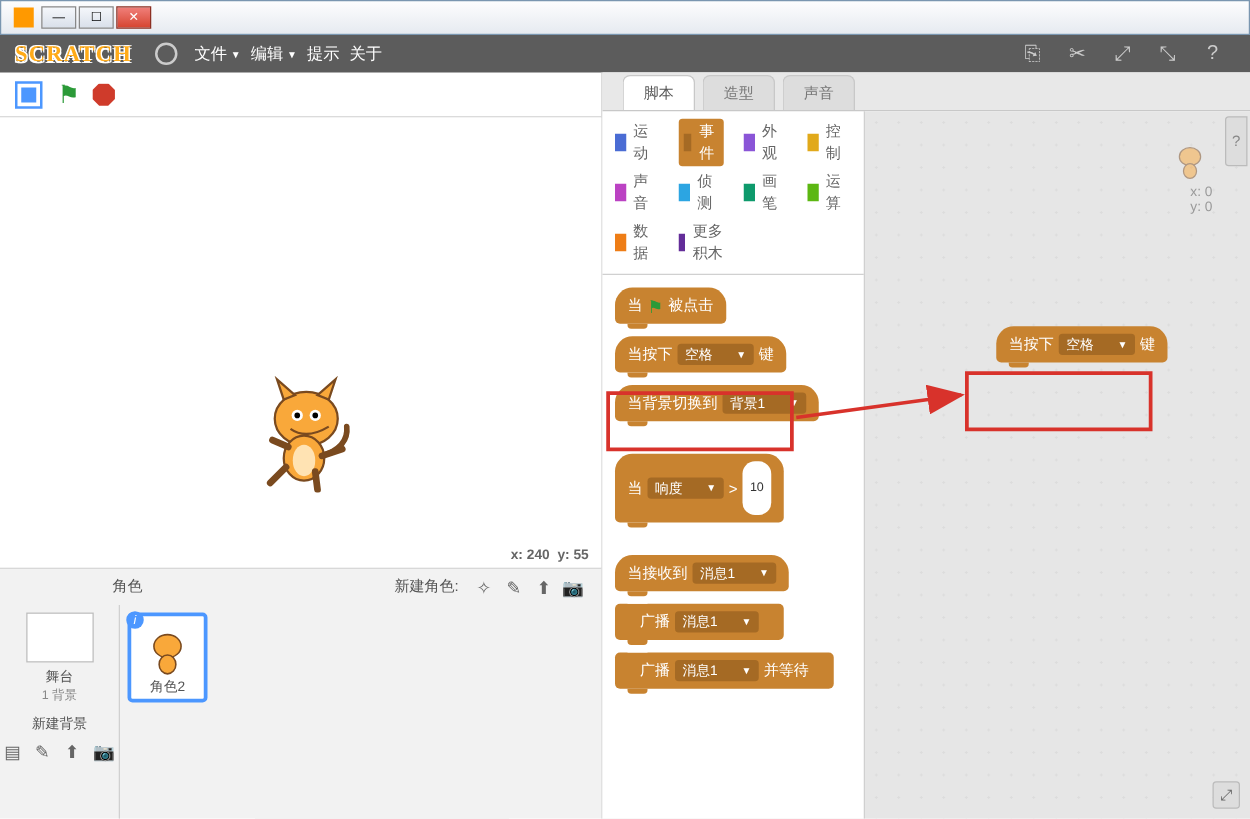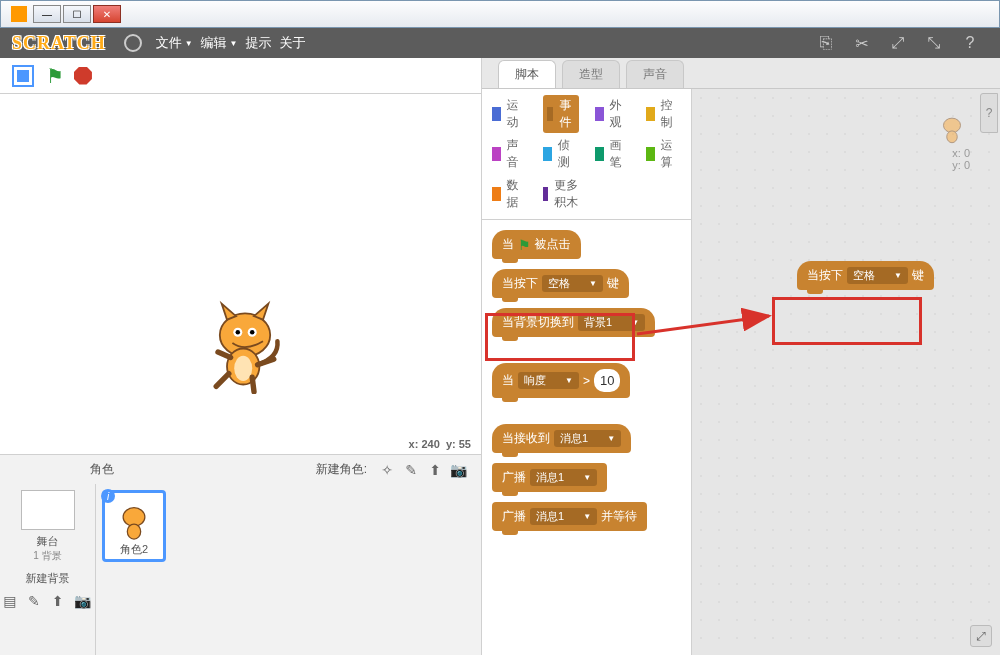--- a/index.html
+++ b/index.html
@@ -57,26 +57,26 @@
 .midrow { flex: 1; display: flex; background: #fff; border-top: 1px solid #c8c8c8; }
 .palette { width: 210px; border-right: 1px solid #d0d0d0; display: flex; flex-direction: column; }
 .cat-grid { display: grid; grid-template-columns: 1fr 1fr 1fr 1fr; padding: 6px 10px; gap: 2px 16px; font-size: 12px; border-bottom: 1px solid #d0d0d0; }
 .cat { display: flex; align-items: center; gap: 6px; color: #666; padding: 2px 0; }
 .cat .sw { width: 10px; height: 14px; }
 .cat.active { background: #c88330; color: #fff; border-radius: 3px; padding: 2px 4px; }
 
 .blocks-list { padding: 10px; display: flex; flex-direction: column; gap: 10px; }
 .hatblock { background: #c88330; color: #fff; font-size: 12px; padding: 6px 10px 6px 10px; border-radius: 14px 14px 4px 4px; display: inline-flex; align-items: center; gap: 4px; width: fit-content; position: relative; }
 .hatblock::after { content:''; position:absolute; left:10px; bottom:-4px; width:16px; height:4px; background:#c88330; border-radius: 0 0 3px 3px; }
-.cmdblock { background: #c88330; color: #fff; font-size: 12px; padding: 6px 10px; border-radius: 4px; display: inline-flex; align-items: center; gap: 4px; width: fit-content; position:relative; }
+.cmdblock { background: #c88330; color: #fff; font-size: 12px; padding: 6px 20px; border-radius: 4px; display: inline-flex; align-items: center; gap: 4px; width: fit-content; position:relative; }
 .cmdblock::before { content:''; position:absolute; left:10px; top:-4px; width:16px; height:4px; background:#fff; border-radius:3px 3px 0 0; }
 .cmdblock::after { content:''; position:absolute; left:10px; bottom:-4px; width:16px; height:4px; background:#c88330; border-radius: 0 0 3px 3px; }
 .ddslot { background: #a56a24; padding: 1px 6px; border-radius: 3px; display: inline-flex; align-items: center; gap: 19px; font-size: 11px; }
 .ddslot .tri { font-size: 8px; }
-.numslot { background: #fff; color:#333; border-radius: 10px; padding: 4px 6px; font-size: 13px; }
+.numslot { background: #fff; color:#333; border-radius: 10px; padding: 16px 6px; font-size: 10px; }
 .flagicon { color: #2b9a38; font-size: 14px; }
 
 .scriptarea { flex: 1; background: #e6e6e6; position: relative; }
 .scriptarea::before { content:''; position:absolute; inset:0; background-image: radial-gradient(#ccc 1px, transparent 1px); background-size: 18px 18px; opacity: .4; }
 .spr-info { position: absolute; top: 20px; right: 30px; text-align: right; font-size: 11px; color: #9a9a9a; }
 .mini-cat { width: 36px; height: 36px; opacity: .5; margin-left: auto; }
 .helpbtn { position:absolute; top: 4px; right: 2px; width: 18px; height: 40px; background:#ddd; border:1px solid #bbb; border-radius: 3px 0 0 3px; display:flex; align-items:center; justify-content:center; font-size:12px; color:#888; }
 .zoombtn { position:absolute; bottom: 8px; right: 8px; width: 22px; height: 22px; background:#ddd; border:1px solid #bbb; border-radius:3px; display:flex; align-items:center; justify-content:center; font-size:12px; color:#666; }
 
 .annot-box { position: absolute; border: 3px solid #d8322b; }

